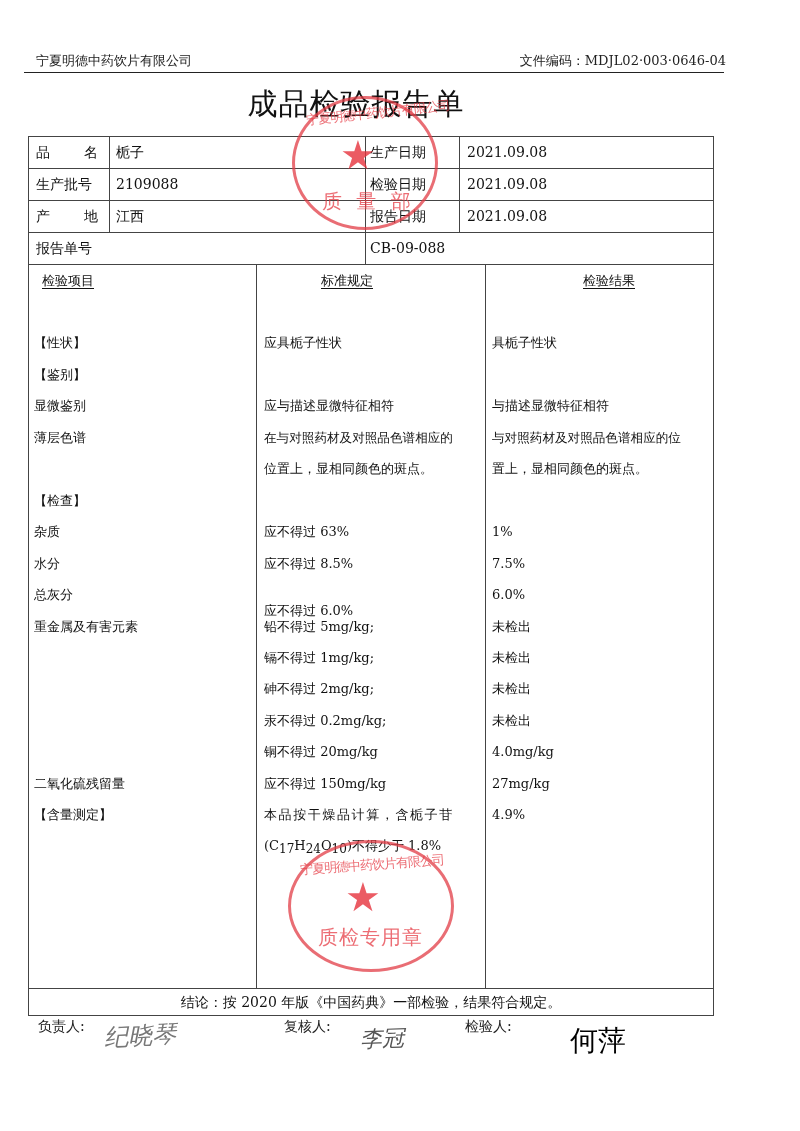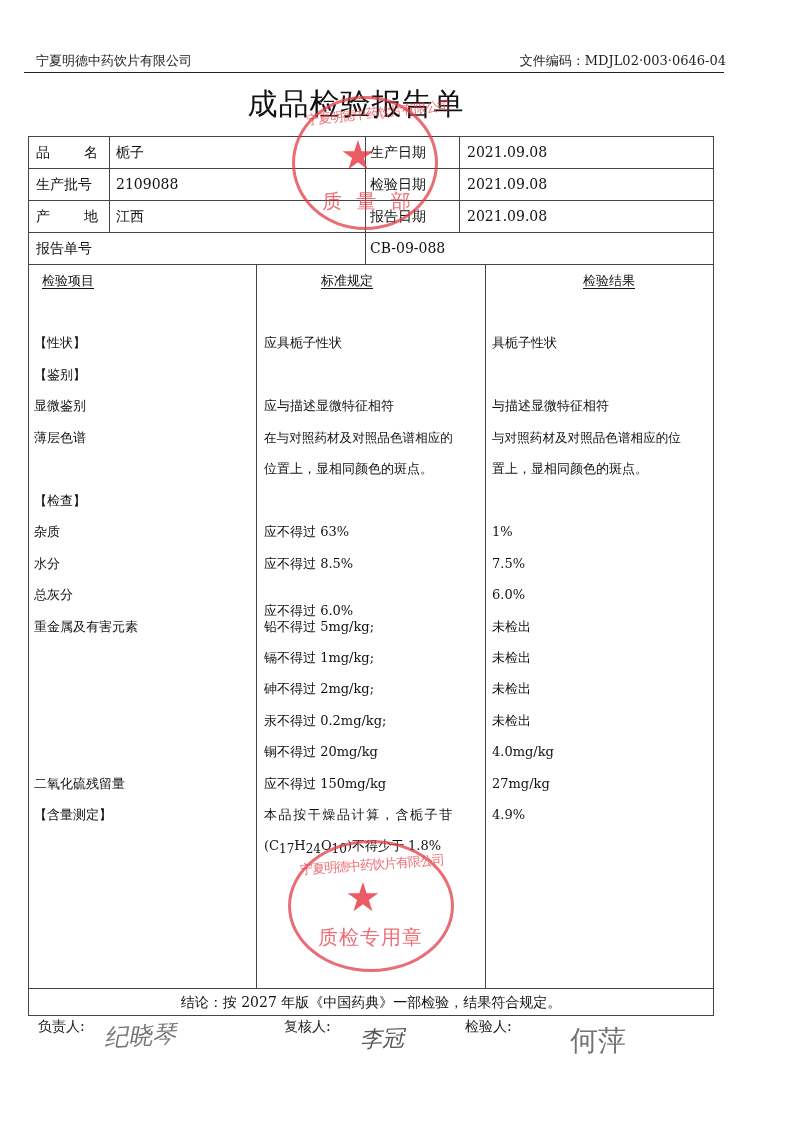--- a/index.html
+++ b/index.html
@@ -171,30 +171,30 @@
 </div>
 <div>
   <div class="txt" style="left:34px; top:807px;">【含量测定】</div>
   <div class="txt" style="left:264px; top:807px; letter-spacing:1.6px;">本品按干燥品计算，含栀子苷</div>
   <div class="txt" style="left:492px; top:807px;">4.9%</div>
 </div>
 <div class="txt" style="left:264px; top:838px;">
   <span>(C</span><span class="sub">17</span><span>H</span><span class="sub">24</span><span>O</span><span class="sub">10</span><span>)不得少于 1.8%</span>
 </div>
 
-<div class="conclusion">结论：按 2027 年版《中国药典》一部检验，结果符合规定。</div>
+<div class="conclusion">结论：按 2020 年版《中国药典》一部检验，结果符合规定。</div>
 
 <div class="sign-label" style="left:38px;">负责人:</div>
 <div class="sig" style="left:104px; top:1020px; font-size:24px; color:#777; transform:rotate(-3deg);">纪晓琴</div>
 
 <div class="sign-label" style="left:284px;">复核人:</div>
 <div class="sig" style="left:360px; top:1024px; font-size:22px; color:#555; transform:rotate(-2deg);">李冠</div>
 
 <div class="sign-label" style="left:465px;">检验人:</div>
-<div class="sig" style="left:570px; top:1022px; font-size:28px; color:#737373; font-style:normal;">何萍</div>
+<div class="sig" style="left:570px; top:1022px; font-size:28px; color:#000000; font-style:normal;">何萍</div>
 
 <div>
   <div class="seal" style="left:292px; top:96px; width:140px; height:128px;"></div>
   <div class="seal-star" style="left:340px; top:132px; font-size:40px;">★</div>
   <div class="seal-text" style="left:322px; top:188px; font-size:20px; letter-spacing:4px;">质 量 部</div>
   <div class="seal-text" style="left:306px; top:104px; font-size:13px; letter-spacing:-1px; transform:rotate(-6deg);">宁夏明德中药饮片有限公司</div>
 </div>
 
 <div>
   <div class="seal" style="left:288px; top:840px; width:160px; height:126px;"></div>

